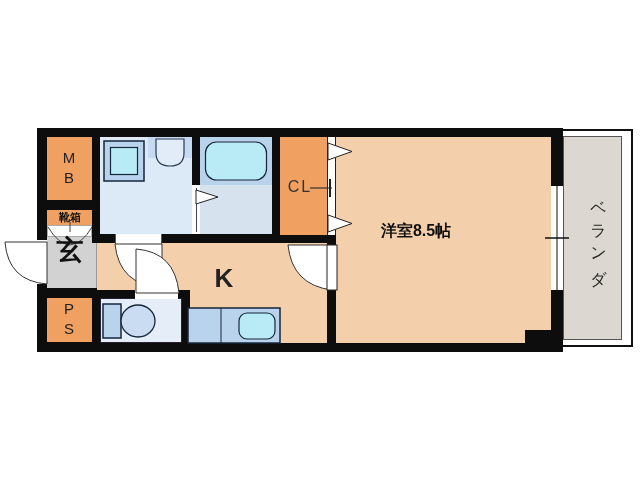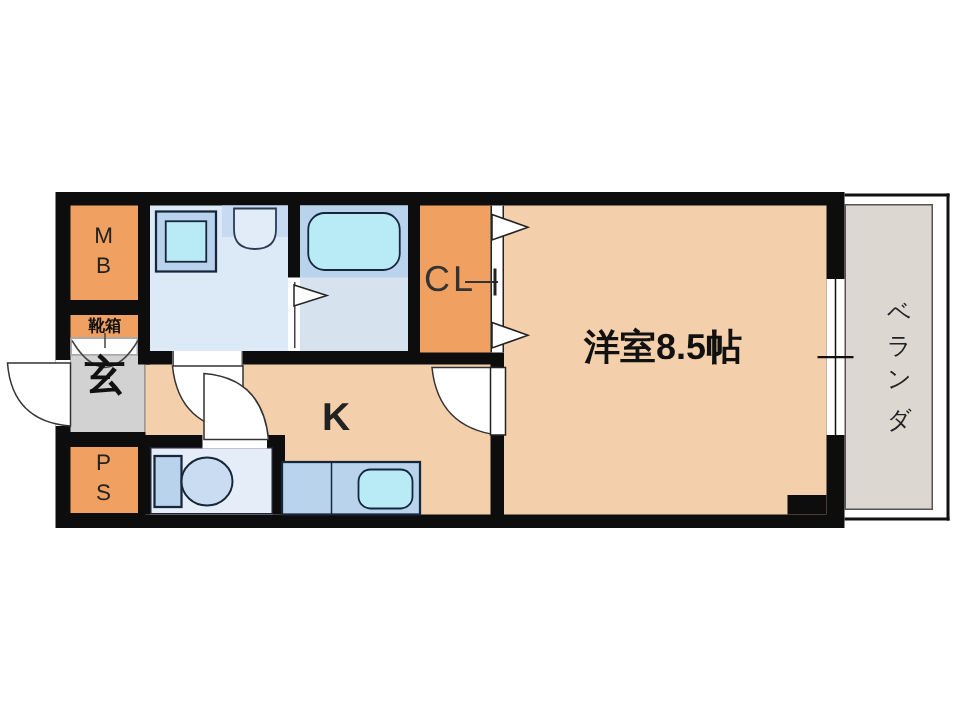--- a/index.html
+++ b/index.html
@@ -52,23 +52,23 @@
   .thin-line{stroke:#111;stroke-width:1;fill:none;}
   .arc-line{stroke:#444;stroke-width:1;fill:none;}
   .tri{fill:#fff;stroke:#222;stroke-width:1;}
   
   .label{z-index:6;color:#1b1b1b;transform:translate(-50%,-50%);white-space:nowrap;text-align:center;}
   .vtext{writing-mode:vertical-rl;text-orientation:upright;}
   #label-mb{left:69px;top:169px;font-size:15px;letter-spacing:3px;color:#222;}
   #label-shoebox{left:70px;top:217px;font-size:11px;font-weight:bold;color:#111;}
   #label-genkan{left:70px;top:250px;font-size:27px;font-weight:bold;color:#111;}
   #label-ps{left:69px;top:320px;font-size:15px;letter-spacing:3px;color:#222;}
-  #label-cl{left:300px;top:187px;font-size:24px;letter-spacing:2px;color:#333;}
+  #label-cl{left:300px;top:187px;font-size:16px;letter-spacing:2px;color:#333;}
   #label-k{left:224px;top:278px;font-size:26px;font-weight:600;color:#222;}
-  #label-main{left:442px;top:231px;font-size:24px;font-weight:bold;color:#111;}
+  #label-main{left:416px;top:231px;font-size:16px;font-weight:bold;color:#111;}
   #label-veranda{left:598px;top:236px;font-size:16px;letter-spacing:5px;color:#222;}
 </style>
 </head>
 <body>
 
 <div id="plan">
 
   <div class="abs" id="veranda">
     <div class="abs" id="veranda-floor"></div>
   </div>

